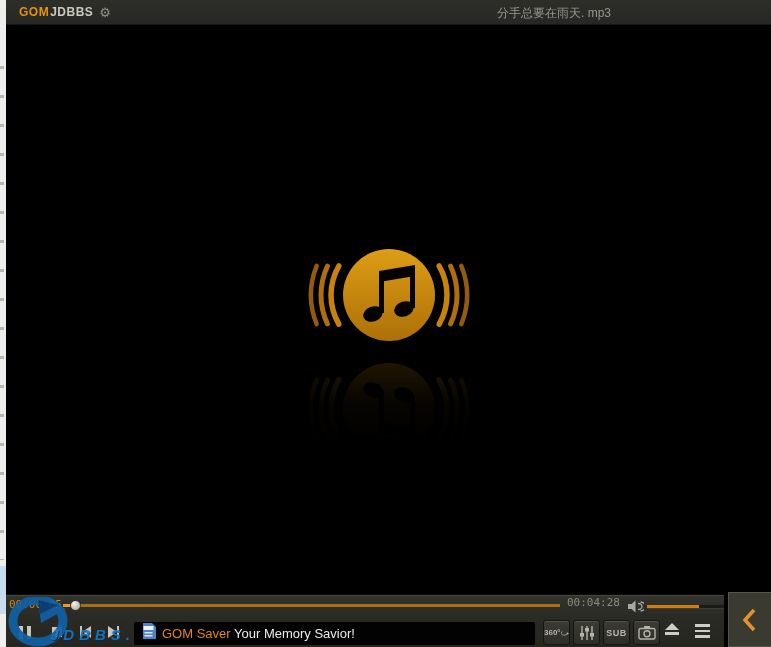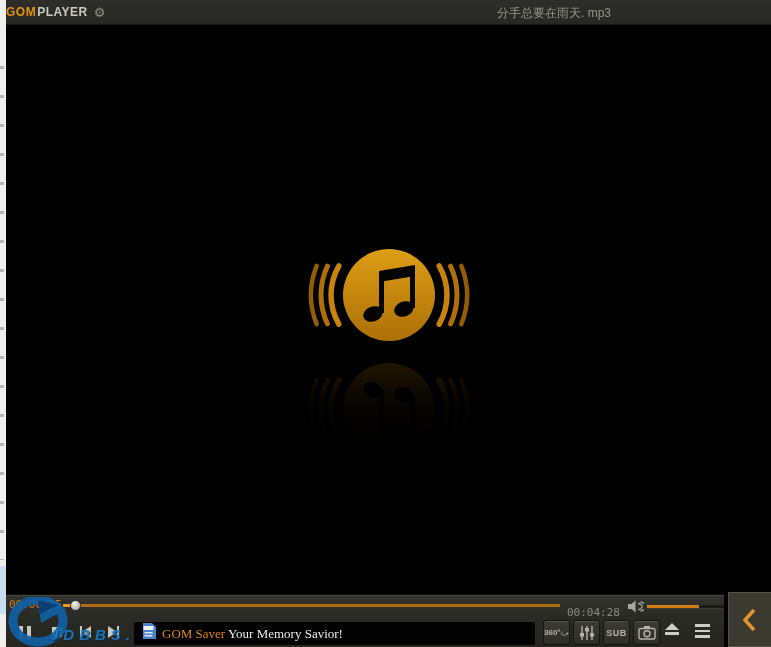--- a/index.html
+++ b/index.html
@@ -12,21 +12,21 @@
   .bg-strip .marks { position:absolute; left:0; top:40px; width:4px; height:520px;
          background:repeating-linear-gradient(to bottom, transparent 0 26px, #a9a9a5 26px 29px); opacity:.8; }
   .bg-strip .blue-seg { position:absolute; left:0; top:566px; width:6px; height:48px; background:#c9ddf0; }
 
   
   .player { position:absolute; left:6px; top:0; width:765px; height:647px; background:#000; }
 
   
   .titlebar { position:absolute; left:0; top:0; width:100%; height:25px;
               background:linear-gradient(#2d2d29,#272723); border-bottom:1px solid #141412;
-              display:flex; align-items:center; padding-left:0; }
+              display:flex; align-items:center; padding-left:13px; }
   .logo { display:flex; align-items:center; gap:1px; font-weight:bold; font-size:12px; letter-spacing:.5px; }
   .logo .gom { color:#e5930e; } .logo .playerword { color:#c9c8c1; }
   .gear { color:#8f8f87; font-size:13px; margin-left:6px; line-height:1; }
   .filename { position:absolute; left:491px; top:5px; color:#96968e; font-size:12px; white-space:nowrap;text-align:center; }
 
   
   .video-area { position:absolute; left:0; top:26px; width:100%; height:568px; background:#000; }
 
   .music { position:absolute; left:263px; top:207px; width:240px; height:124px; }
   .reflection { position:absolute; left:263px; top:321px; width:240px; height:124px;
@@ -34,21 +34,21 @@
   .refl-fade { position:absolute; left:258px; top:321px; width:250px; height:126px;
                background:linear-gradient(to bottom, rgba(0,0,0,.55) 0%, rgba(0,0,0,.92) 45%, #000 75%); }
 
   
   .controls { position:absolute; left:0; bottom:0; width:100%; height:53px;
               background:linear-gradient(#34342e,#2b2b26 40%,#26261f);
               border-top:1px solid #0c0c0a; box-shadow:inset 0 1px 0 #46463e; }
 
   .time { font-family:"DejaVu Sans Mono", monospace; font-size:11px; white-space:nowrap; }
   .time-current { position:absolute; left:3px; top:3px; color:#cf881c; }
-  .time-total   { position:absolute; left:561px; top:11px; color:#8b8b82; }
+  .time-total   { position:absolute; left:561px; top:1px; color:#8b8b82; }
 
   .seek { position:absolute; left:57px; top:9px; width:497px; height:3px; background:#b06c10; }
   .seek-fill { height:100%; background:#e89a22; }
   .seek-handle { position:absolute; top:-4px; width:11px; height:11px; border-radius:50%;
                  background:radial-gradient(circle at 35% 30%, #f4f4ef, #9d9d95);
                  border:1px solid #33332e; }
 
   .speaker { position:absolute; left:621px; top:4px; }
   .volume { position:absolute; left:641px; top:10px; width:77px; height:3px; background:#1b1b16;
             box-shadow:0 1px 0 #3c3c34; }
@@ -59,21 +59,21 @@
           width:22px; height:16px; cursor:pointer; }
   .pause-bars { display:flex; gap:4px; } .pause-bars i { display:block; width:4px; height:13px; background:#c6c6be; }
   .stop-square { width:10px; height:10px; background:#c6c6be; }
   .tri-l { width:0; height:0; border-top:6px solid transparent; border-bottom:6px solid transparent; border-right:9px solid #c6c6be; }
   .tri-r { width:0; height:0; border-top:6px solid transparent; border-bottom:6px solid transparent; border-left:9px solid #c6c6be; }
   .vbar { width:2px; height:12px; background:#c6c6be; }
 
   
   .banner { position:absolute; left:128px; top:27px; width:401px; height:23px; background:#020202;
             border-radius:2px; display:flex; align-items:center; padding-left:7px; gap:6px; cursor:pointer; }
-  .banner-text { font-size:13px; white-space:nowrap;font-family:Liberation Serif, serif; }
+  .banner-text { font-size:13px; white-space:nowrap; }
   .banner-product { color:#df8618; } .banner-tagline { color:#ececea; }
 
   
   .tool-group { position:absolute; left:537px; top:25px; display:flex; gap:3px; }
   .sbtn { width:27px; height:25px; background:linear-gradient(#3b3b34,#2e2e28); border:1px solid #151512;
           box-shadow:inset 0 1px 0 #53534a; border-radius:3px; color:#b4b4aa;
           display:flex; flex-direction:row; align-items:center; justify-content:center; cursor:pointer; }
   .deg360-label { font-size:8px; font-weight:bold; line-height:8px; }
   .sub-label { font-size:9px; font-weight:bold; letter-spacing:.5px; }
 
@@ -103,21 +103,21 @@
 <div class="bg-strip">
   <div class="marks"></div>
   <div class="blue-seg"></div>
 </div>
 
 <div class="player">
 
   <div class="titlebar">
     <div class="logo">
       <span class="gom">GOM</span>
-      <span class="playerword">PLAYER</span>
+      <span class="playerword">JDBBS</span>
     </div>
     <span class="gear">⚙</span>
     <span class="filename">分手总要在雨天. mp3</span>
   </div>
 
   <div class="video-area">
     <div class="music">
       <svg width="240" height="124" viewBox="0 0 240 124">
         <defs>
           <linearGradient id="gc" x1="0" y1="0" x2="0" y2="1">

